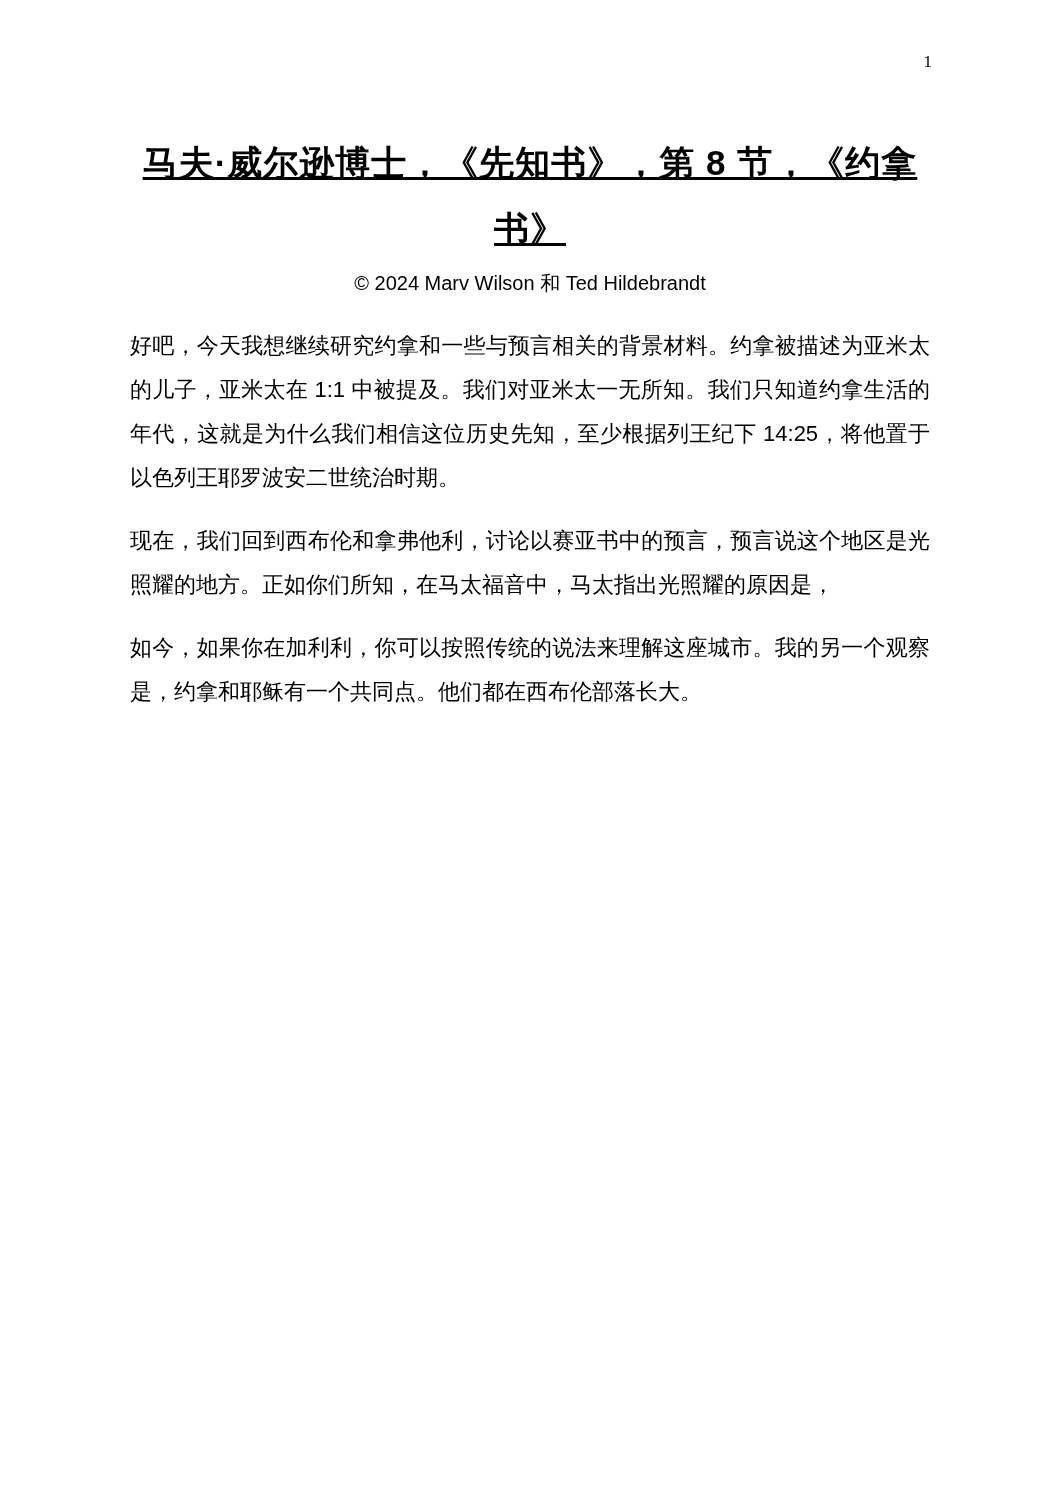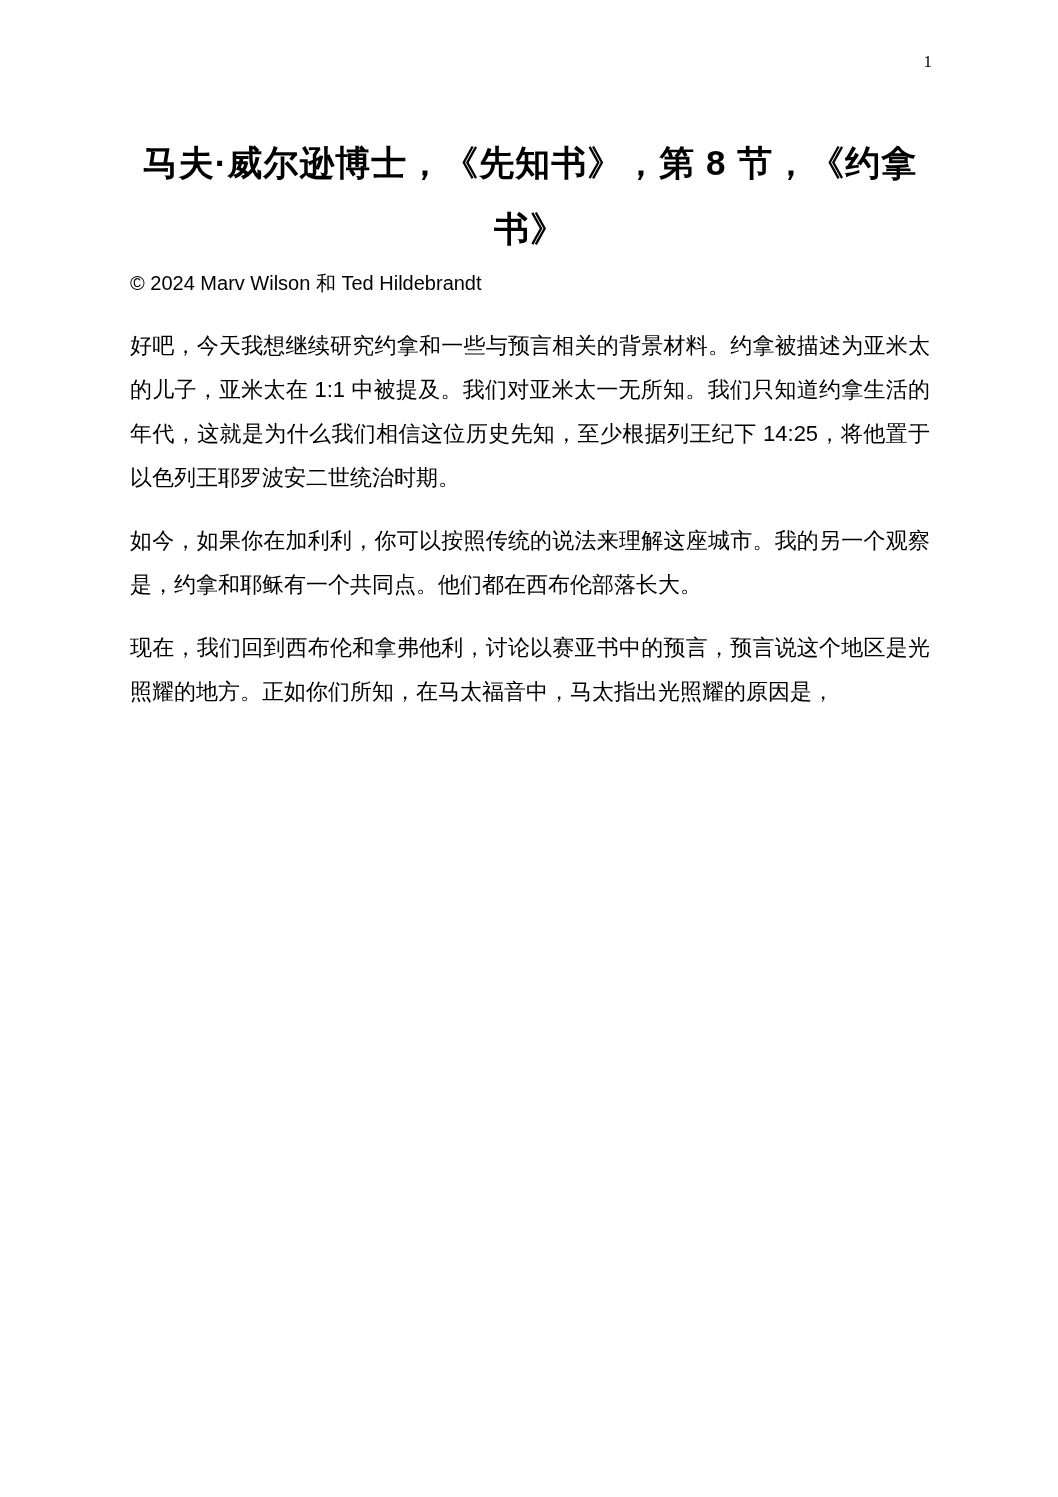--- a/index.html
+++ b/index.html
@@ -28,23 +28,24 @@
   .content {
     padding: 130px 128px 0 130px;
   }
   .doc-title {
     font-size: 35px;
     font-weight: 700;
     text-align: center;
     line-height: 66px;
     margin: 0 0 6px 0;
     letter-spacing: 1px;
+    text-decoration: underline;
   }
   .copyright {
-    text-align: left;
+    text-align: center;
     font-size: 20px;
     line-height: 30px;
     margin: 0 0 26px 0;
   }
   .body-text p {
     font-size: 22px;
     line-height: 44px;
     text-align: justify;
     margin: 0 0 19px 0;
   }
@@ -55,17 +56,17 @@
 <div class="page">
   <div class="page-number">1</div>
 
   <div class="content">
     <h1 class="doc-title">马夫·威尔逊博士，《先知书》，第 8 节，《约拿书》</h1>
 
     <div class="copyright">© 2024 Marv Wilson 和 Ted Hildebrandt</div>
 
     <div class="body-text">
       <p>好吧，今天我想继续研究约拿和一些与预言相关的背景材料。约拿被描述为亚米太的儿子，亚米太在 1:1 中被提及。我们对亚米太一无所知。我们只知道约拿生活的年代，这就是为什么我们相信这位历史先知，至少根据列王纪下 14:25，将他置于以色列王耶罗波安二世统治时期。</p>
+      <p>现在，我们回到西布伦和拿弗他利，讨论以赛亚书中的预言，预言说这个地区是光照耀的地方。正如你们所知，在马太福音中，马太指出光照耀的原因是，</p>
       <p>如今，如果你在加利利，你可以按照传统的说法来理解这座城市。我的另一个观察是，约拿和耶稣有一个共同点。他们都在西布伦部落长大。</p>
-      <p>现在，我们回到西布伦和拿弗他利，讨论以赛亚书中的预言，预言说这个地区是光照耀的地方。正如你们所知，在马太福音中，马太指出光照耀的原因是，</p>
     </div>
   </div>
 </div>
 
 </body></html>

